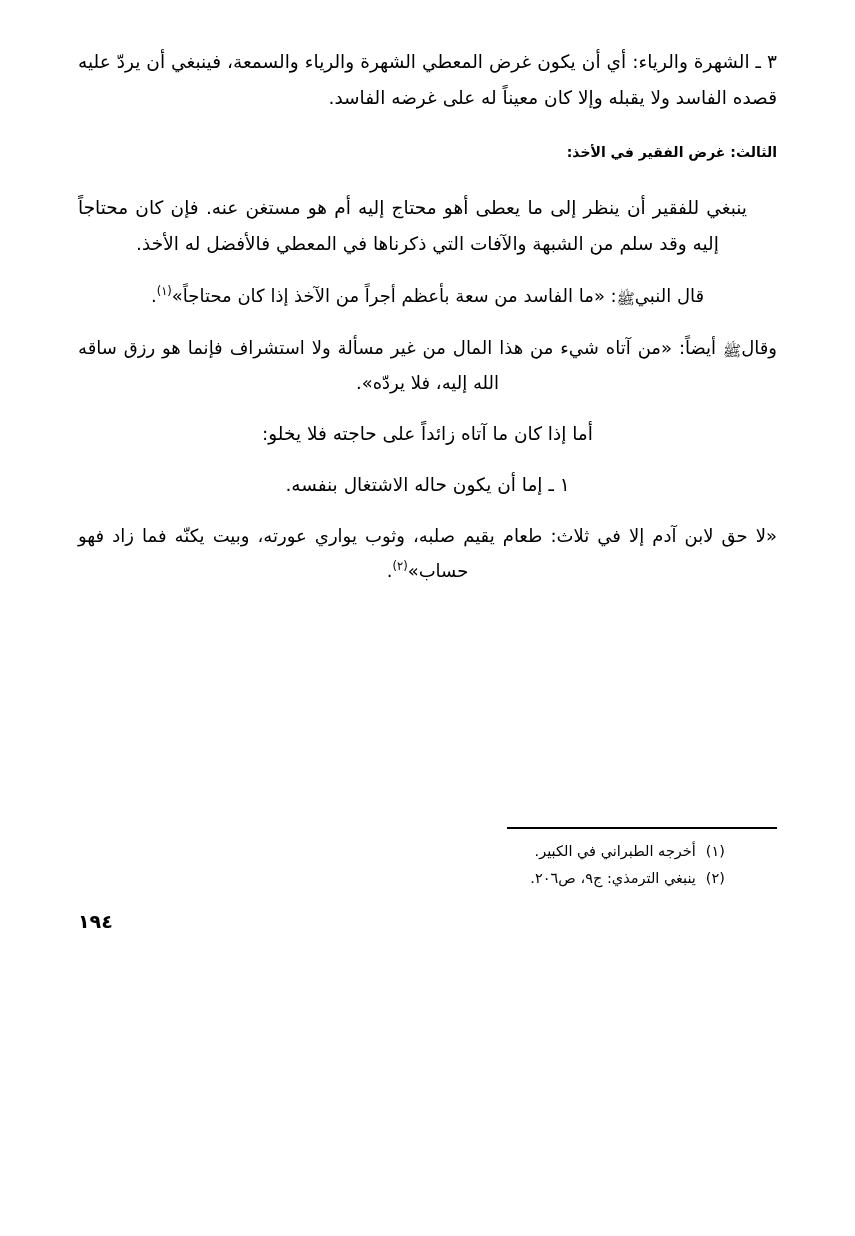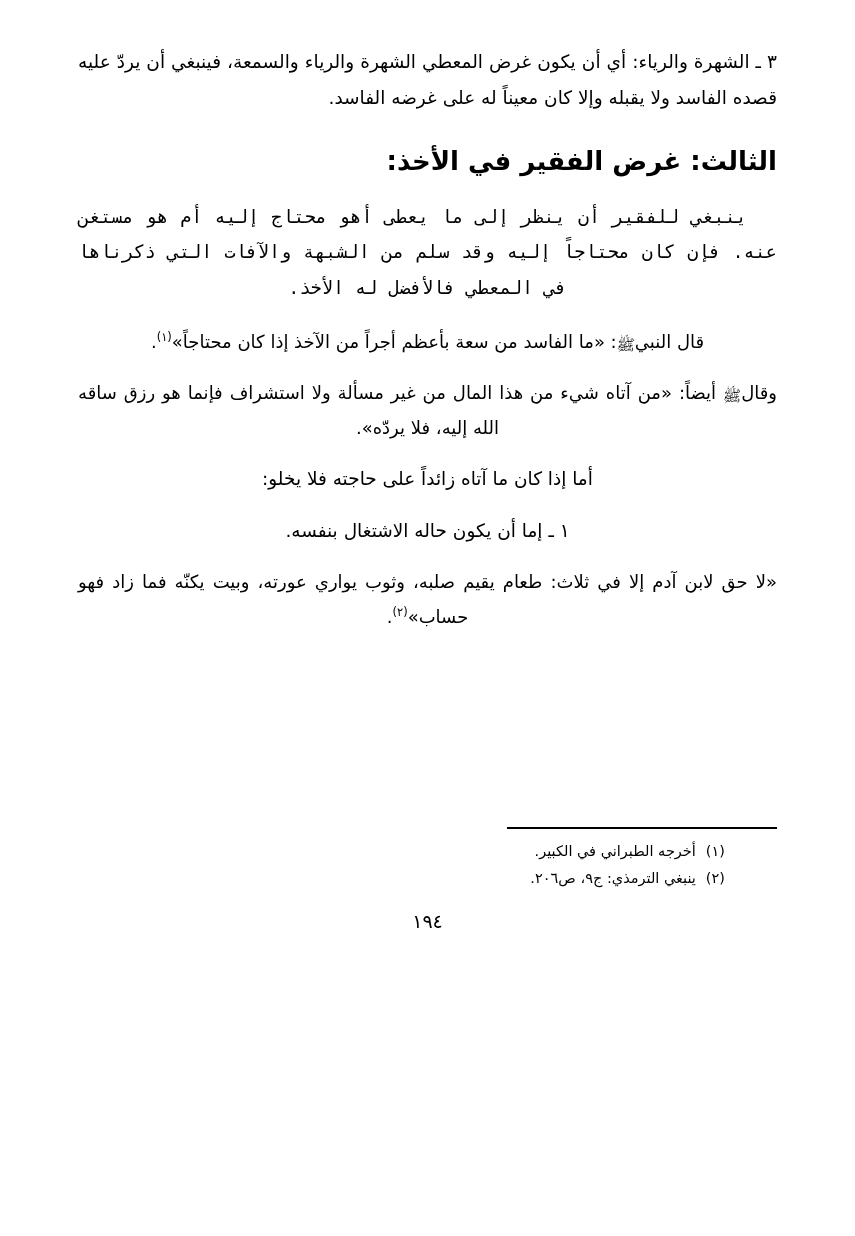--- a/index.html
+++ b/index.html
@@ -35,25 +35,24 @@
     text-align: justify;
     text-align-last: center;
     direction: rtl;
     letter-spacing: 0;
   }
   p.para.first {
     text-align-last: right;
   }
   p.indent {
     text-indent: 30px;
-    font-family: Liberation Mono, monospace;
   }
   h2.section-head {
-    margin: 26px 0 18px 0;
-    font-size: 26px;
+    margin: 26px 0 27px 0;
+    font-size: 14px;
     font-weight: bold;
     text-align: right;
     direction: rtl;
     line-height: 1.6;
   }
   p.quote-block {
     margin: 0 0 16px 0;
     font-size: 18px;
     line-height: 1.95;
     text-align: justify;
@@ -99,23 +98,23 @@
     gap: 10px;
     padding-right: 52px;
   }
   .fn-num {
     flex: 0 0 auto;
   }
   .fn-text {
     flex: 0 1 auto;
   }
   .page-number {
-    text-align: center;
+    text-align: left;
     font-size: 19px;
-    font-weight: normal;
+    font-weight: bold;
     padding-top: 18px;
     letter-spacing: 1px;
   }
 </style>
 </head>
 <body>
 
 <div class="page">
 
   <div class="body-area">

